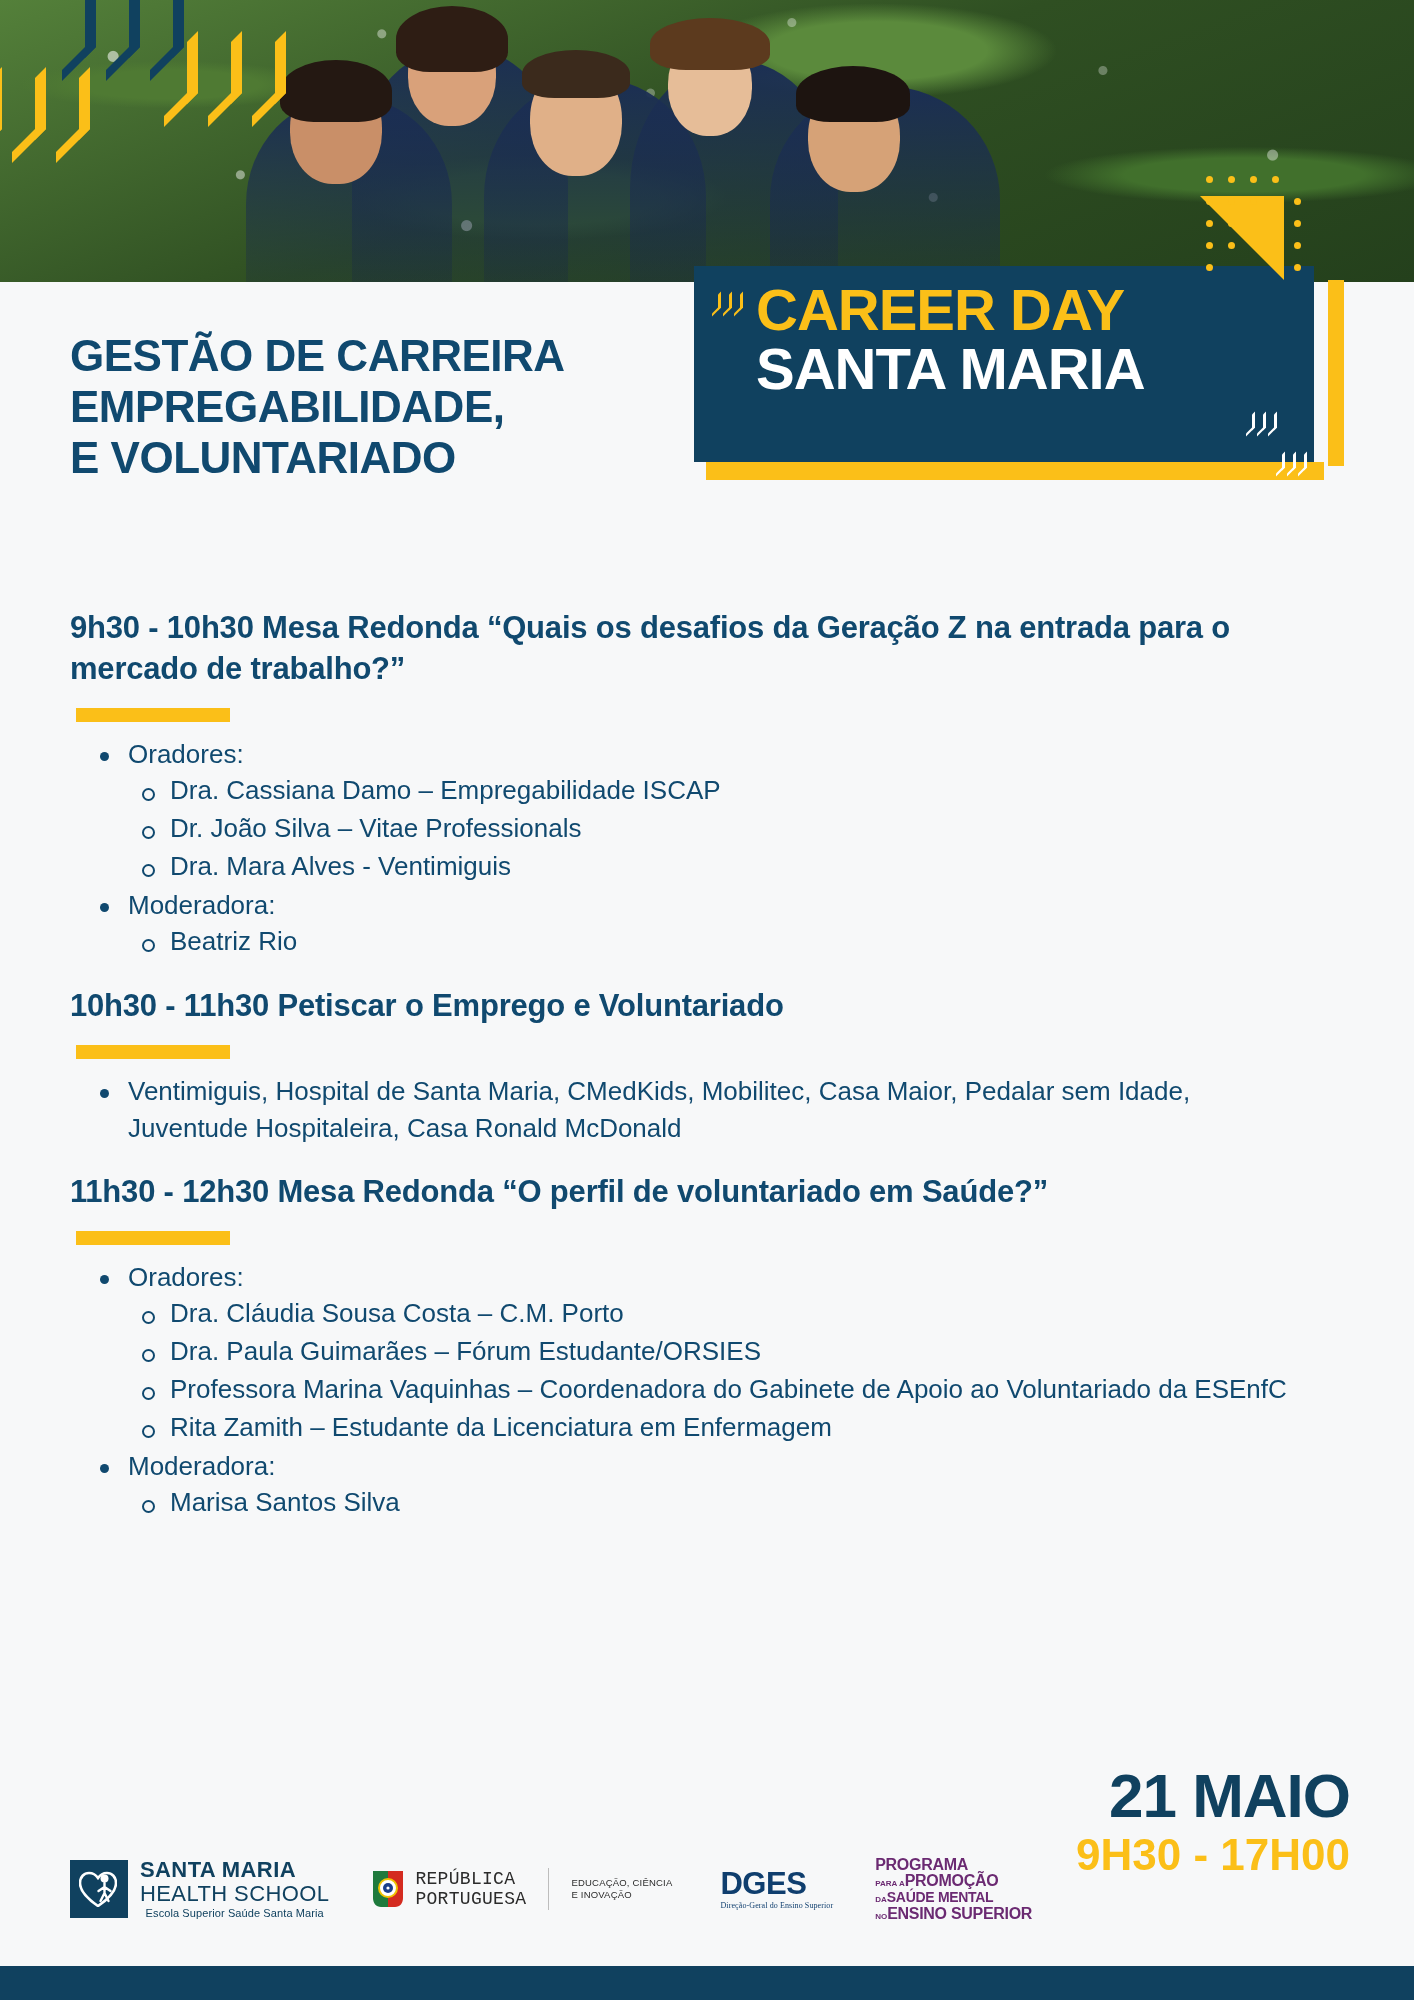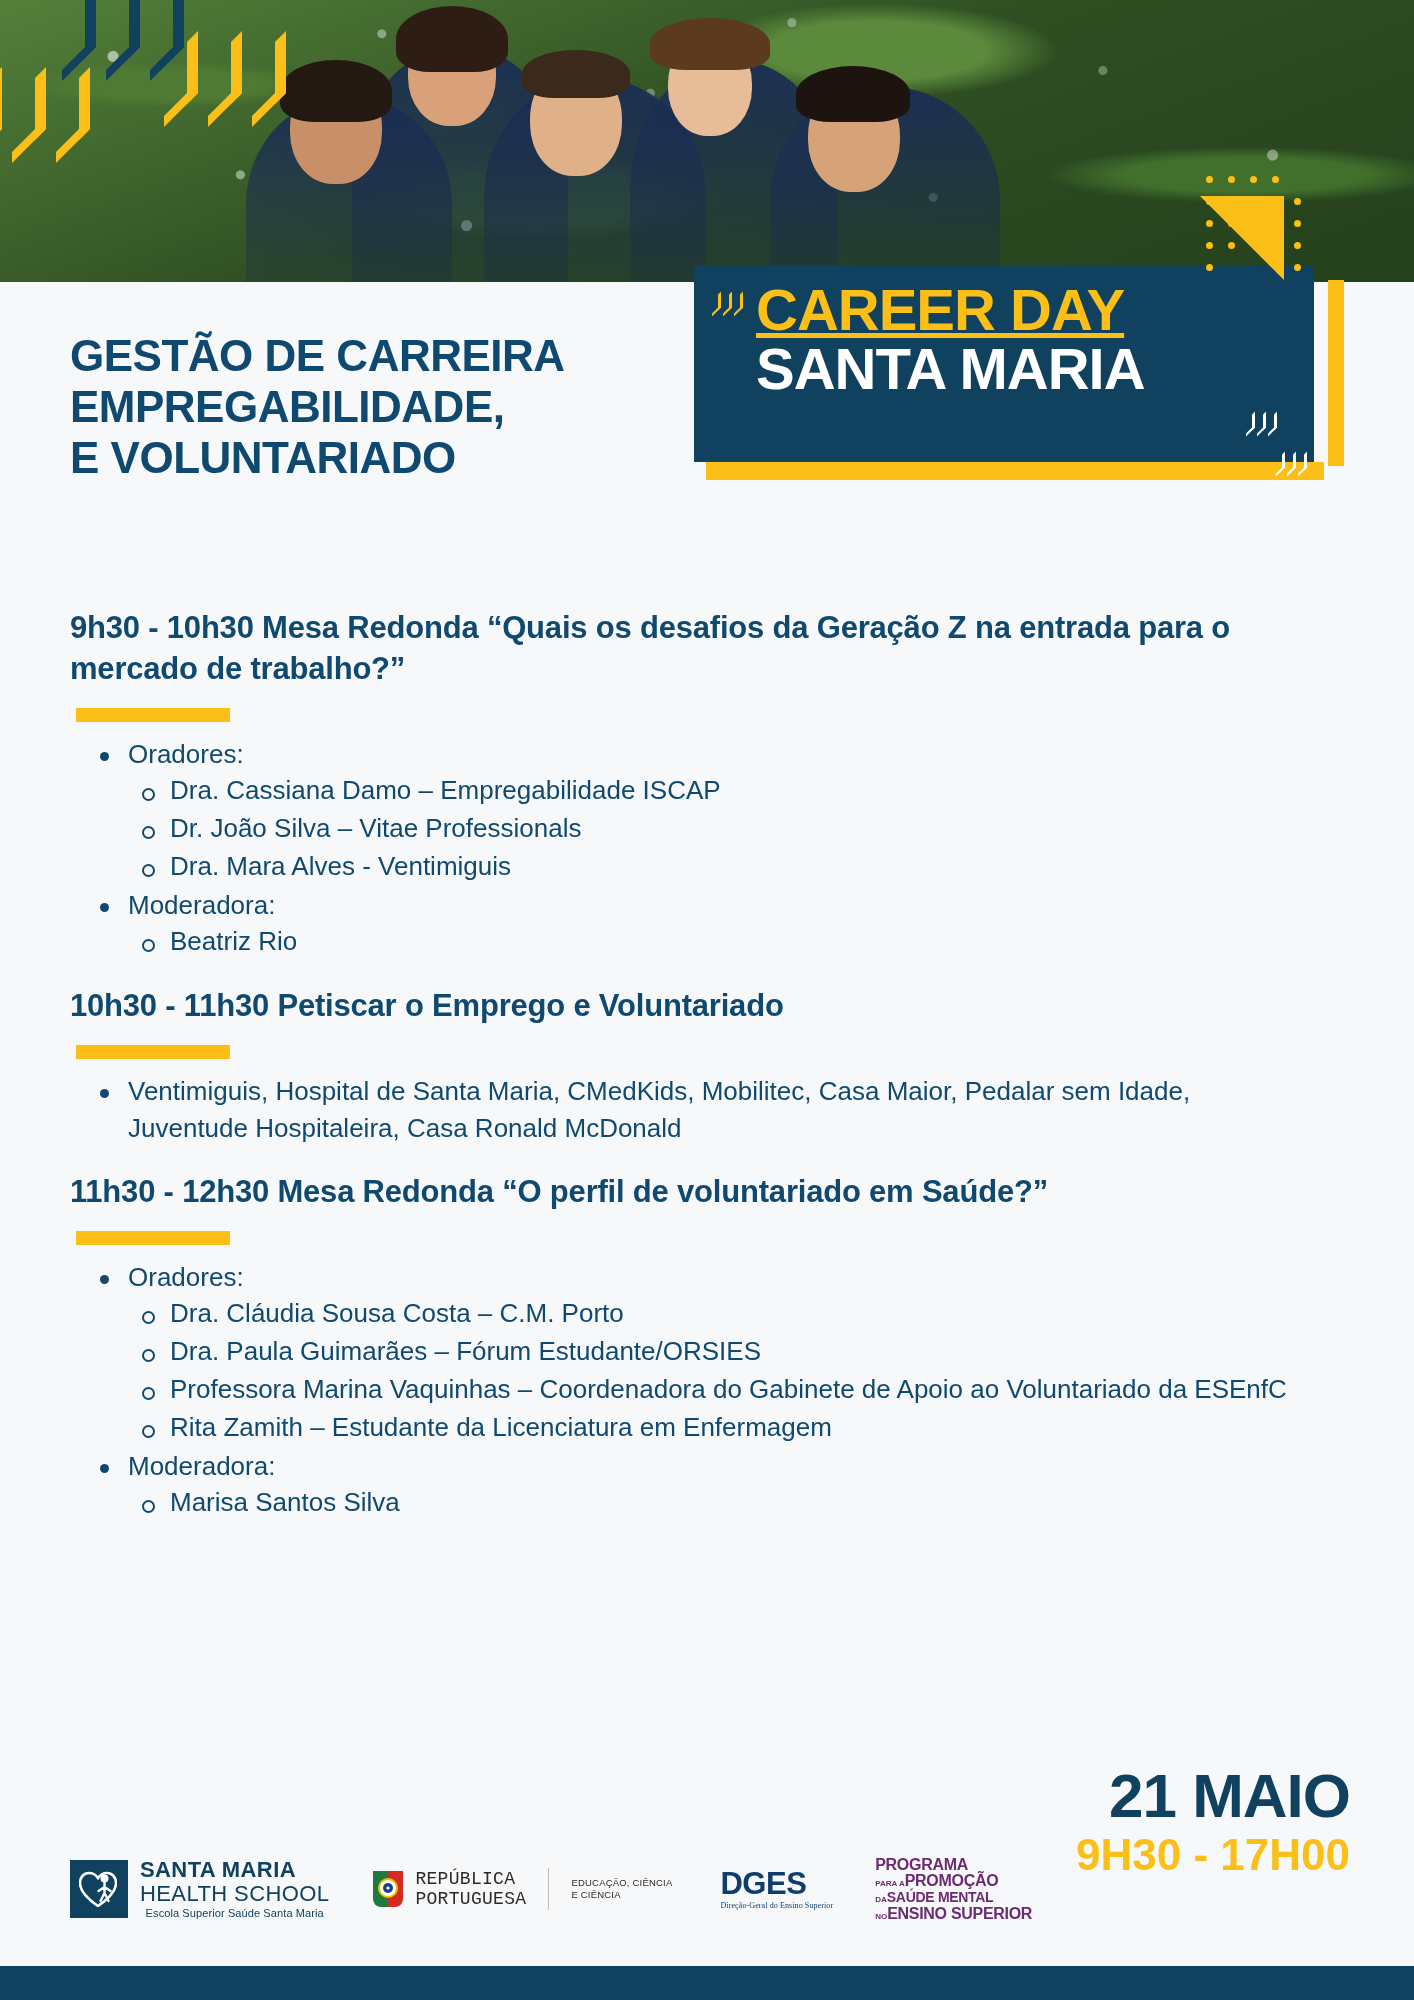--- a/index.html
+++ b/index.html
@@ -97,21 +97,21 @@
     width: 16px; height: 186px; background: #fbbf18;
   }
   .badge {
     position: absolute; left: 0; top: 0;
     width: 620px; height: 196px;
     background: #10415f;
     padding: 14px 0 0 62px;
   }
   .badge-line1 {
     font-size: 58px; font-weight: 800; letter-spacing: -1px;
-    color: #fbbf18; line-height: 1.02; text-decoration: underline;
+    color: #fbbf18; line-height: 1.02;
   }
   .badge-line2 {
     font-size: 58px; font-weight: 800; letter-spacing: -1px;
     color: #ffffff; line-height: 1.05;
   }
   .badge-chev-tl { position: absolute; left: 18px; top: 30px; color: #fbbf18; }
   .badge-chev-br { position: absolute; right: 38px; bottom: 6px; color: #ffffff; }
   .badge-chev-br2 { position: absolute; right: 68px; bottom: 46px; color: #ffffff; }
   .mini-chev {
     position: absolute;
@@ -397,21 +397,21 @@
         <circle cx="17" cy="19" r="5" fill="#1b3f8b"></circle>
         <circle cx="17" cy="19" r="1.6" fill="#ffffff"></circle>
       </svg>
       <div class="rp-text">
         <div class="a">REPÚBLICA</div>
         <div class="a">PORTUGUESA</div>
       </div>
       <div class="rp-div"></div>
       <div class="rp-sub">
         <div>EDUCAÇÃO, CIÊNCIA</div>
-        <div>E CIÊNCIA</div>
+        <div>E INOVAÇÃO</div>
       </div>
     </div>
 
     <div class="logo-dges">
       <div class="dges-main">DGES</div>
       <div class="dges-sub">Direção-Geral do Ensino Superior</div>
     </div>
 
     <div class="logo-prog">
       <div class="pr1">PROGRAMA</div>

